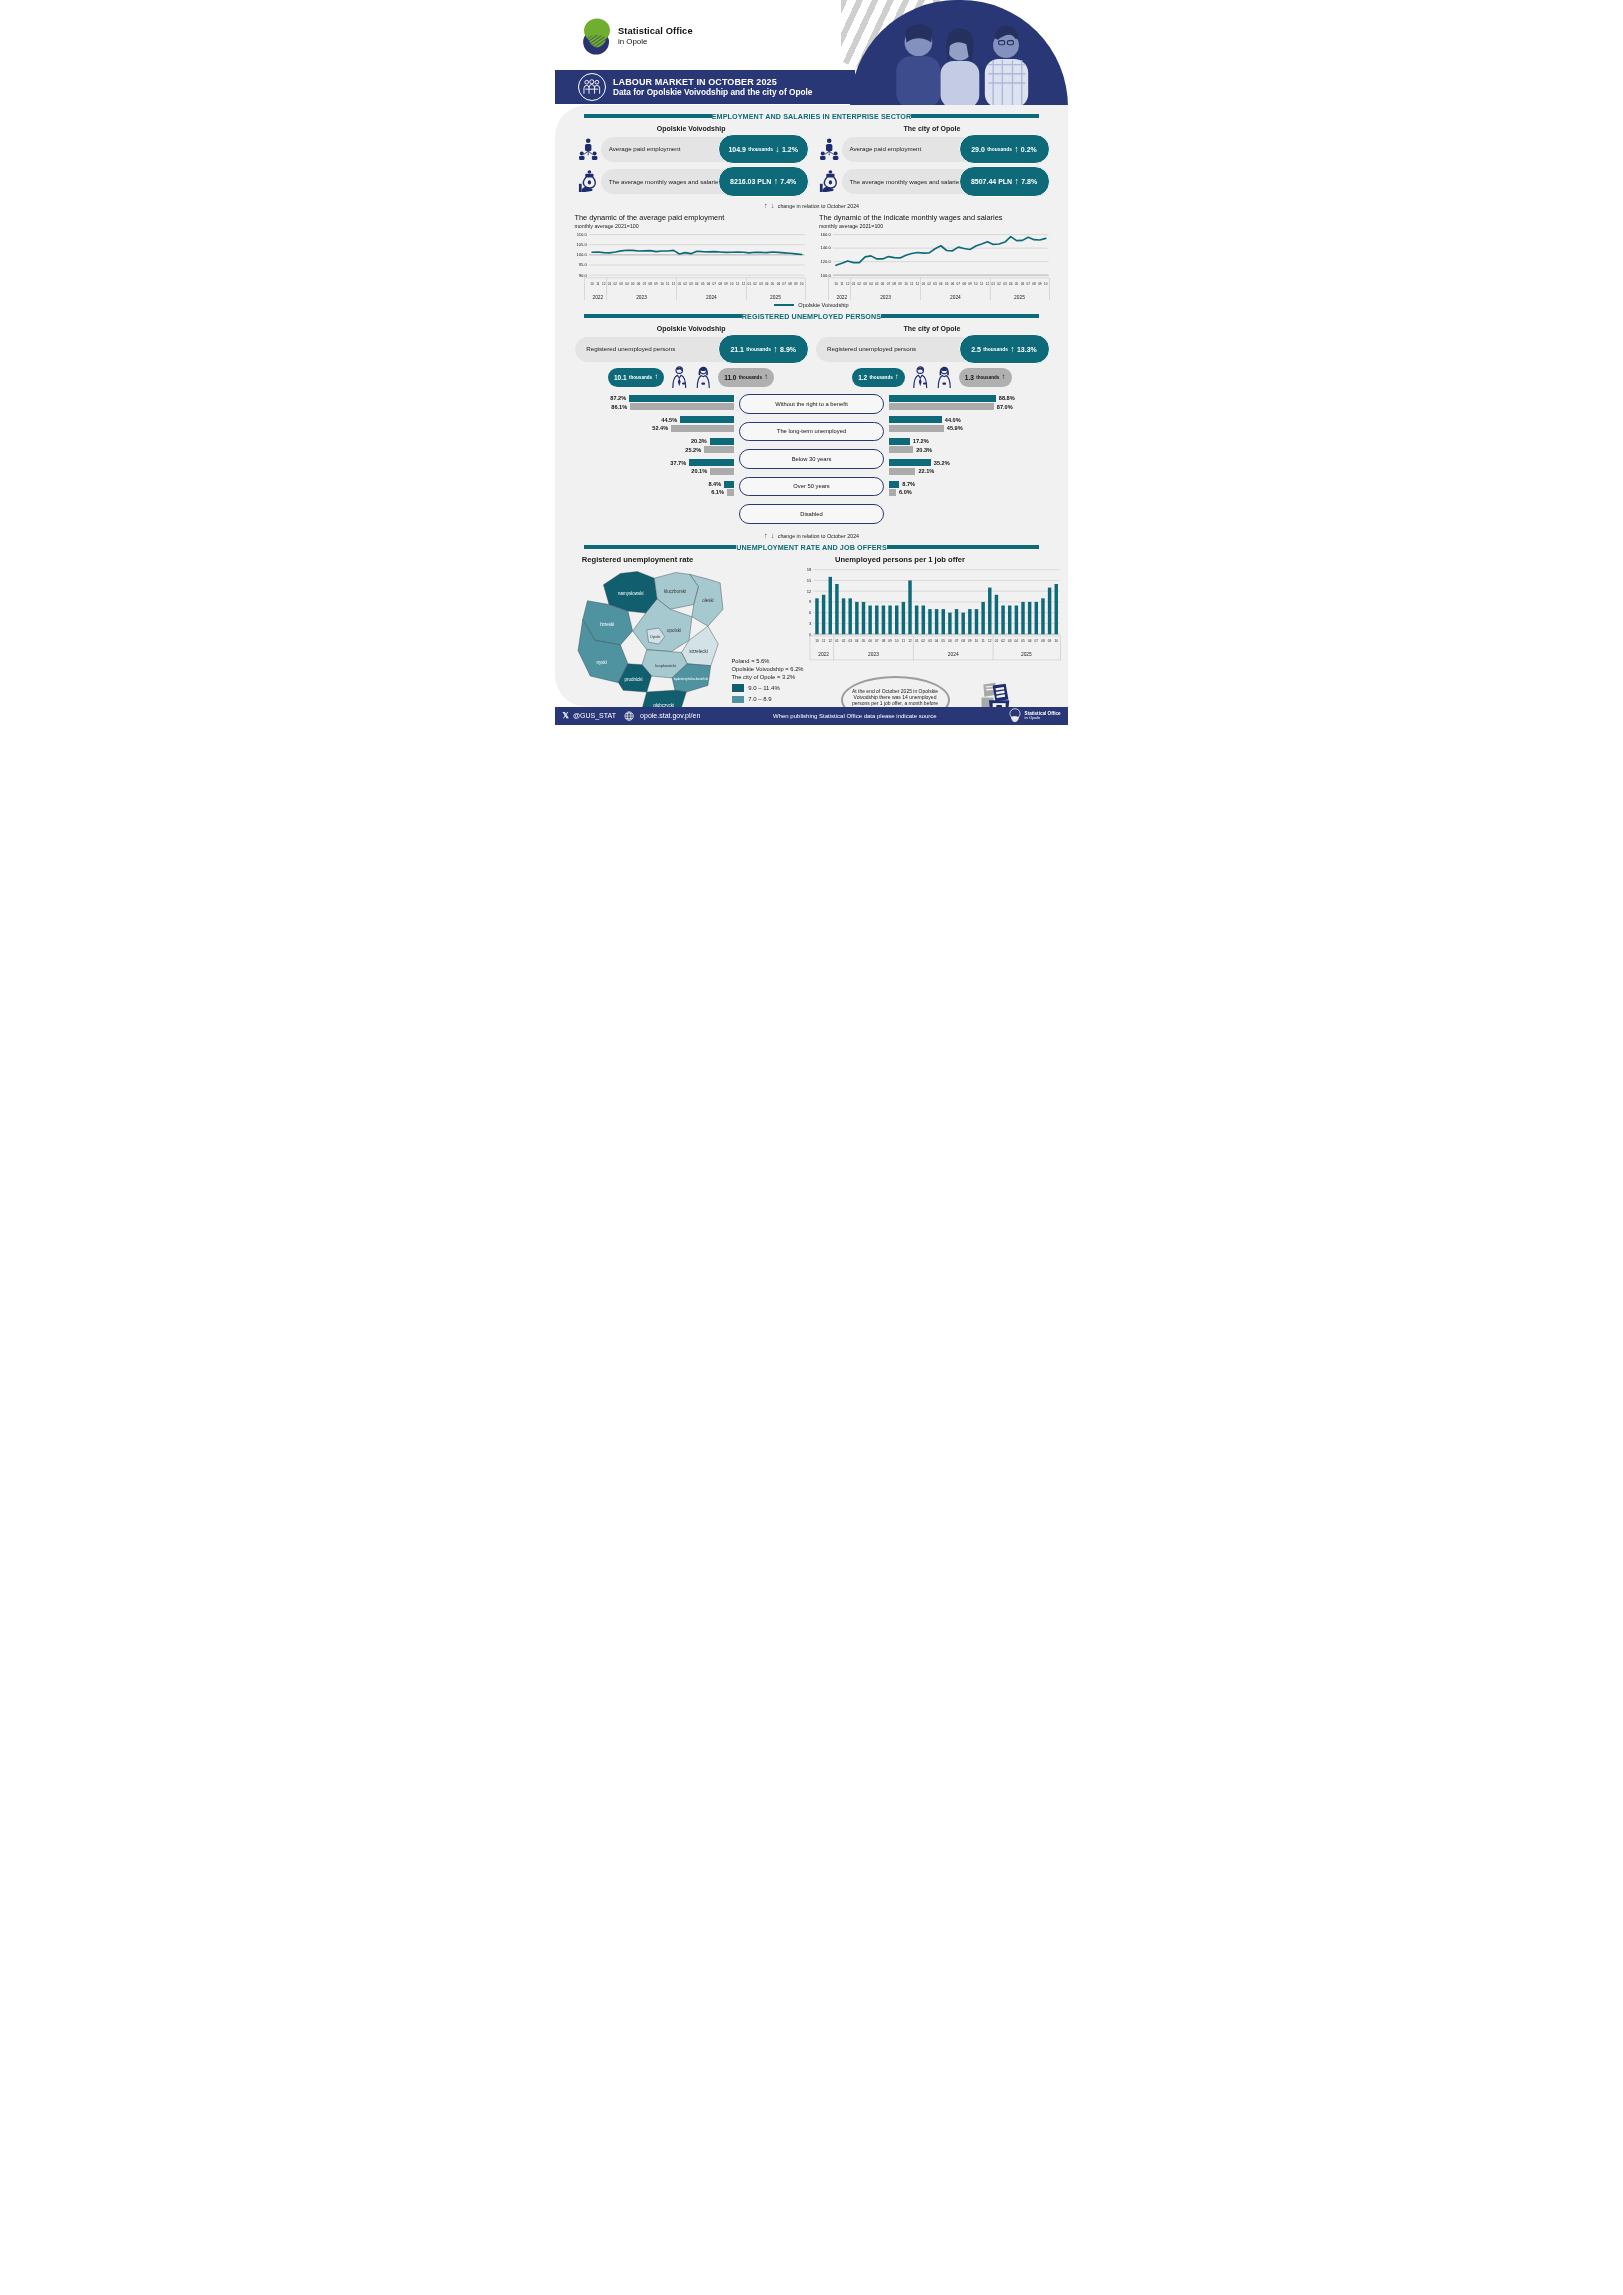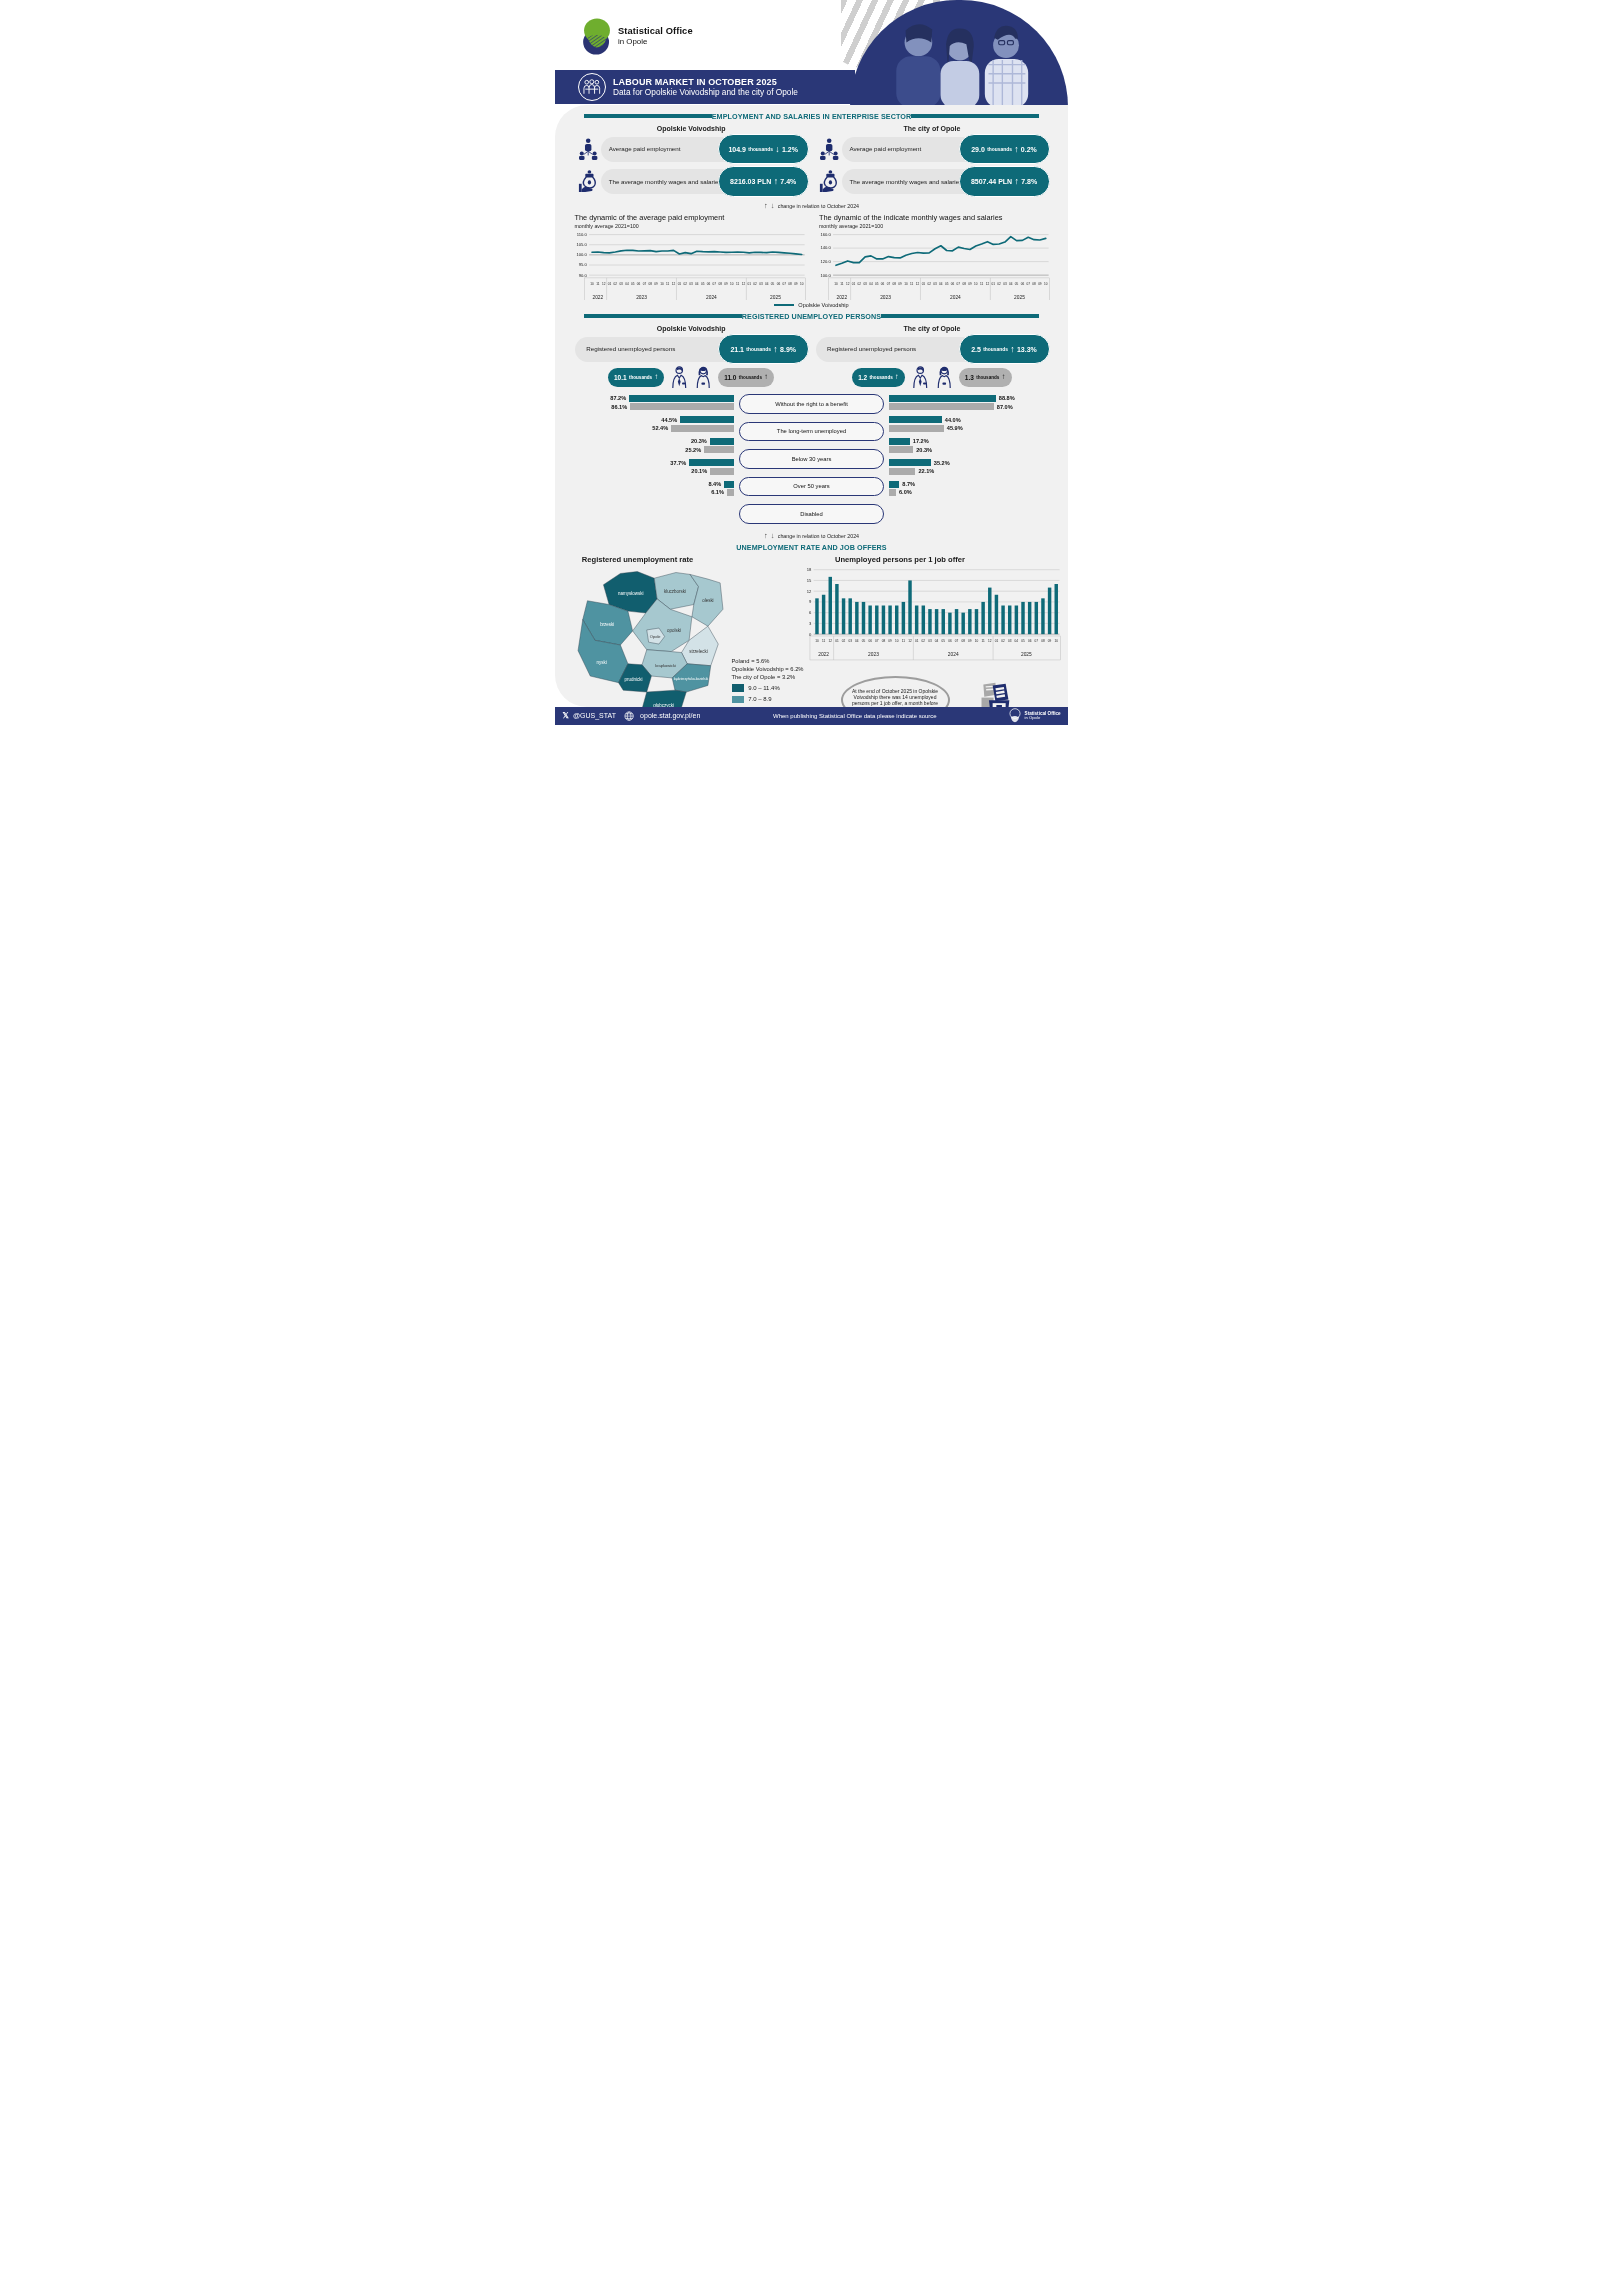--- a/index.html
+++ b/index.html
@@ -14,21 +14,21 @@
         border-radius:109px 109px 0 0;overflow:hidden;}
   .logo{position:absolute;left:27px;top:17.6px;display:flex;align-items:center;gap:6px;}
   .logo-text b{display:block;font-size:9.3px;letter-spacing:0.1px;color:#111;}
   .logo-text span{display:block;font-size:7.9px;color:#111;margin-top:0.5px;}
   .titlebar{position:absolute;left:0;top:70px;width:300px;height:34px;background:#2a3777;
             display:flex;align-items:center;z-index:3;}
   .badge{width:26px;height:26px;border:1.4px solid #fff;border-radius:50%;margin-left:23px;
          flex:none;display:flex;align-items:center;justify-content:center;}
   .titles{margin-left:7px;}
   .t1{color:#fff;font-weight:bold;font-size:9px;letter-spacing:0.1px;}
-  .t2{color:#fff;font-size:8.3px;margin-top:0.9px;}
+  .t2{color:#fff;font-size:8.3px;margin-top:0.9px;font-weight:bold;}
   
   .main{position:absolute;top:105px;left:0;right:0;bottom:18.5px;background:#f1f1f1;
         border-top-left-radius:32px;border-bottom-left-radius:32px;}
   .sechead{display:flex;align-items:center;gap:0;padding:6.5px 29px 0 29px;}
   .sechead .bar{height:4.2px;background:#0e6a78;flex:1;}
   .sechead span{color:#0e6a78;font-weight:bold;font-size:7.2px;letter-spacing:0.1px;white-space:nowrap;}
   .twocol{display:flex;padding:0.9px 15.7px 0 15.7px;}
   .col{flex:1;padding:0 3.7px;}
   .colhead{text-align:center;font-weight:bold;font-size:7px;margin:3.7px 0 4.6px 0;}
   .statrow{position:relative;display:flex;align-items:center;margin:0 2.8px 7.4px 0.9px;height:25px;}
@@ -589,21 +589,21 @@
           </div>
         </div>
     </div>
 
     <div class="note">
       <span class="arr">↑</span>
         <span class="arr">↓</span>
       <span>change in relation to October 2024</span>
     </div>
 
-    <div class="sechead" style="padding-top:1.9px;flex-direction:column;">
+    <div class="sechead" style="padding-top:1.9px;">
       <div class="bar"></div>
       <span>UNEMPLOYMENT RATE AND JOB OFFERS</span>
       <div class="bar"></div>
     </div>
 
     <div class="ratewrap">
       <div class="maparea">
         <h4>Registered unemployment rate</h4>
         <svg id="mapsvg" width="153" height="160" viewBox="0 0 320 340">
           <g stroke="#31424f" stroke-width="0.9" stroke-linejoin="round">

